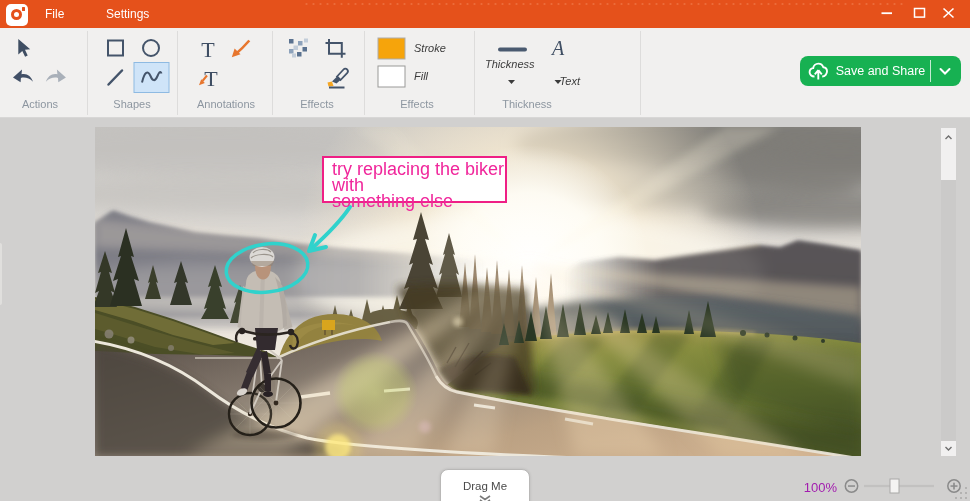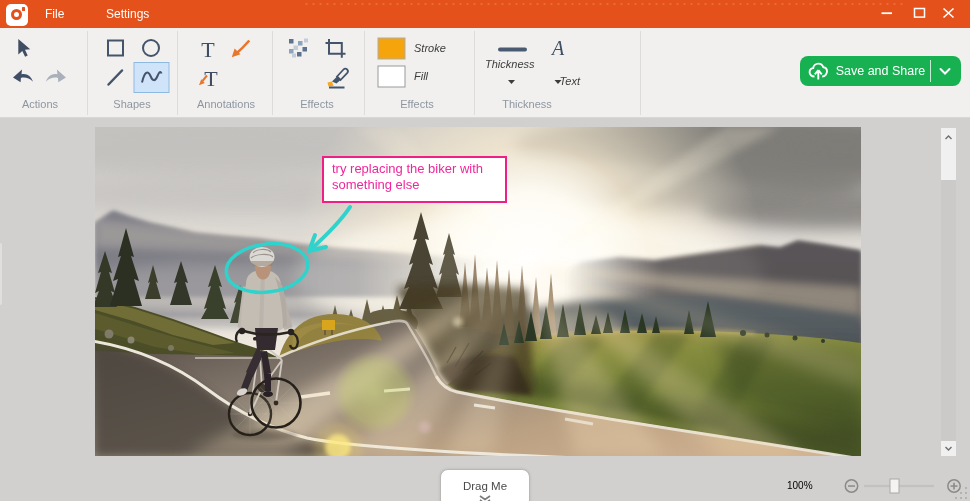--- a/index.html
+++ b/index.html
@@ -20,33 +20,33 @@
   .vsep { position:absolute; top:3px; width:1px; height:84px; background:#dddcdb; }
   .glabel { position:absolute; top:70px; width:120px; text-align:center; font-size:11px; color:#8d96a0; }
   .flabel { position:absolute; font-size:11px; color:#3c3c3c;font-style:italic; }
   #savebtn { position:absolute; left:800px; top:28px; width:161px; height:30px; background:#17b152; border-radius:8px; }
   #savebtn .txt { position:absolute; left:31px; top:0; width:99px; height:30px; line-height:30px; text-align:center; color:#fff; font-size:12.5px; white-space:nowrap; }
   #savebtn .div { position:absolute; left:130px; top:4px; width:1px; height:22px; background:rgba(255,255,255,.75); }
   
   #canvas { position:absolute; left:0; top:118px; width:970px; height:383px; background:#d1d0cf; }
   #photo { position:absolute; left:95px; top:9px; width:766px; height:329px; }
   #note { position:absolute; left:322px; top:38px; width:185px; height:47px; background:#fff;
-    border:2px solid #ef1f85; color:#f0269b; font-size:13px; line-height:16px; padding:3px 0 0 8px; }
+    border:2px solid #ef1f85; color:#f0269b; font-size:18px; line-height:16px; padding:3px 0 0 8px; }
   #sliver { position:absolute; left:-2px; top:125px; width:4px; height:62px; background:#ecebea; border-radius:2px; opacity:.55; }
   
   #sb-track { position:absolute; left:941px; top:10px; width:15px; height:328px; background:#cbcac9; }
   #sb-up { position:absolute; left:0; top:0; width:15px; height:18px; background:#f1f0f0; }
   #sb-thumb { position:absolute; left:0; top:18px; width:15px; height:34px; background:#f1f0f0; }
   #sb-down { position:absolute; left:0; top:313px; width:15px; height:15px; background:#f1f0f0; }
   
   #dragme { position:absolute; left:440px; top:351px; width:90px; height:40px; background:#fff;
     border:1px solid #b9b8b7; border-radius:8px; box-shadow:0 0 3px rgba(0,0,0,.12); text-align:center; }
   #dragme .t { margin-top:10px; font-size:11.5px; color:#4a4a4a; }
   #zoomctl { position:absolute; left:790px; top:358px; width:180px; height:30px; }
-  #zoomctl .pct { position:absolute; left:-3px; top:4px; width:50px; font-size:10px; color:#000000; }
+  #zoomctl .pct { position:absolute; left:-3px; top:4px; width:50px; text-align:right; font-size:13px; color:#a21caf; }
 </style>
 </head>
 <body>
 <div id="win">
   <div id="titlebar">
     <div id="titledots"></div>
     <div id="logo">
         <div class="ring"></div>
         <div class="sq"></div>
       </div>

